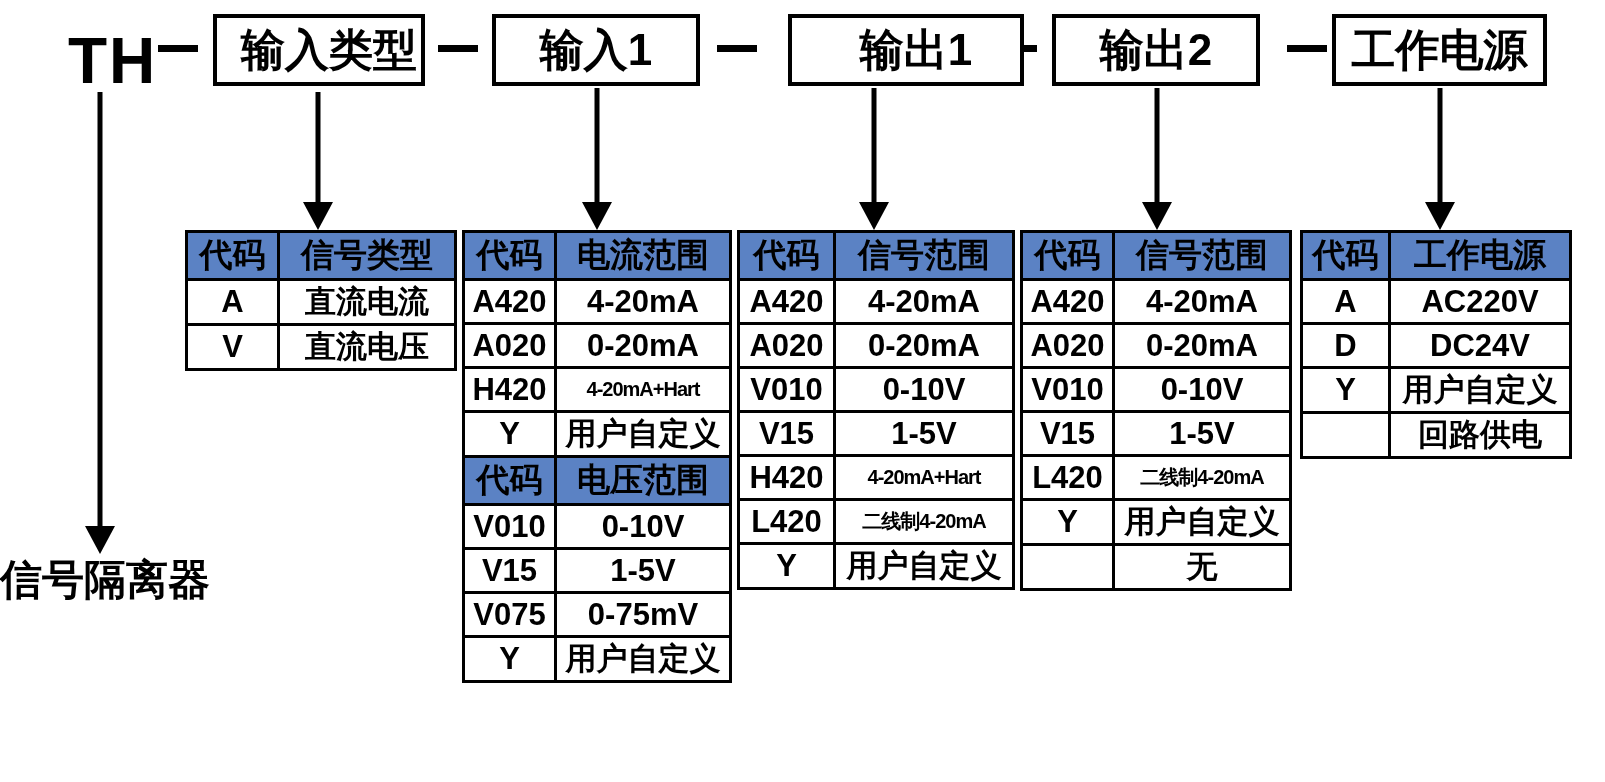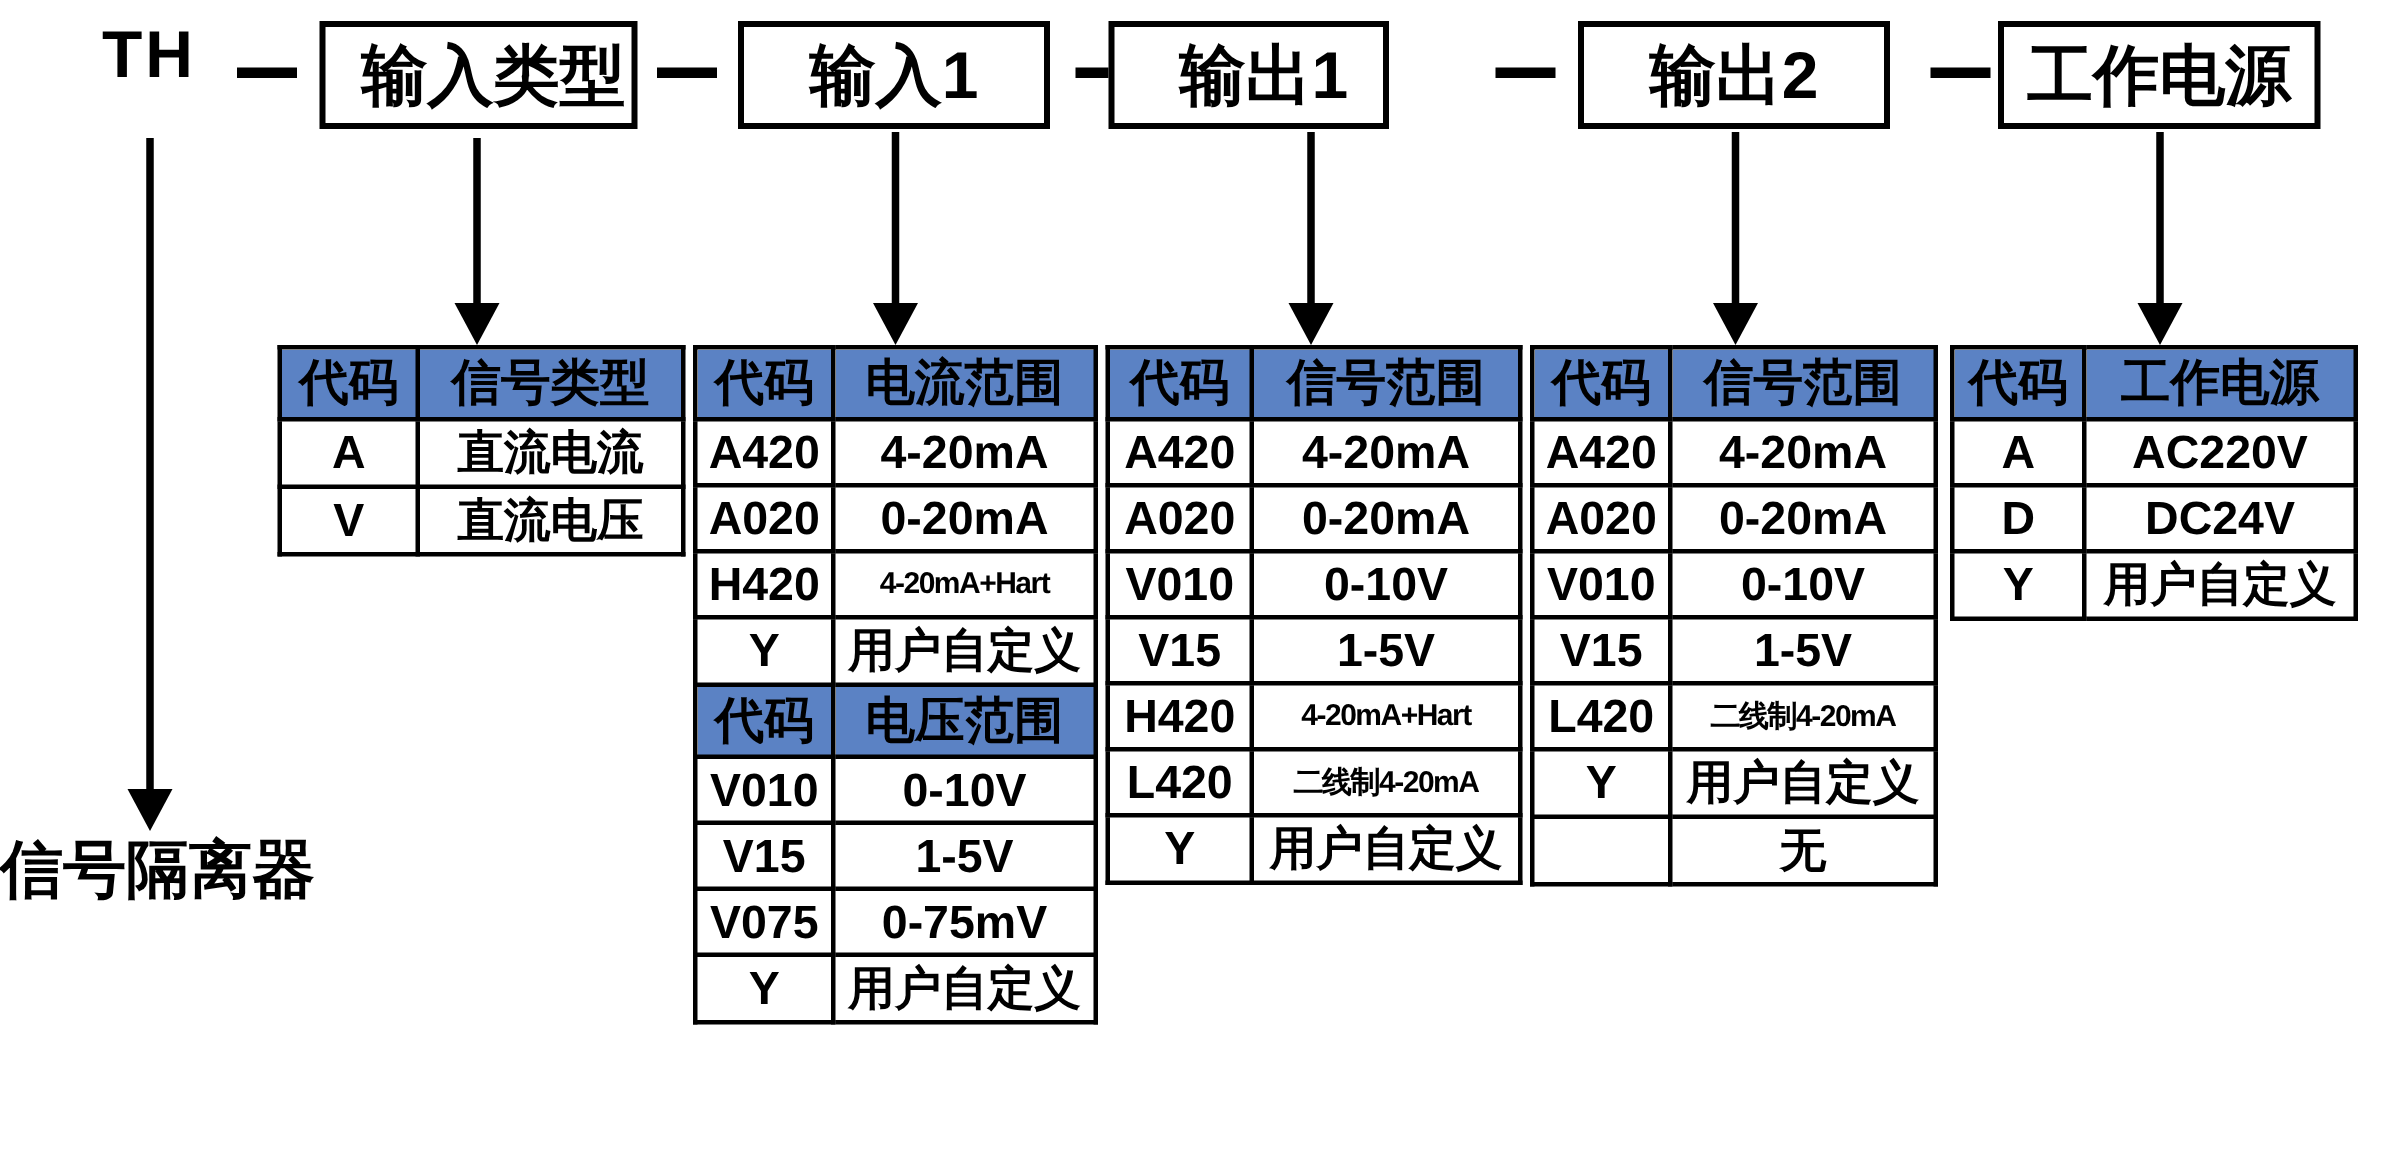--- a/index.html
+++ b/index.html
@@ -6,22 +6,22 @@
   html, body { margin: 0; padding: 0; background: #fff; }
   .diagram {
     position: relative;
     width: 1605px; height: 782px;
     background: #fff;
     font-family: "Liberation Sans", "DejaVu Sans", sans-serif;
     color: #000;
     overflow: hidden;
   }
   .th-prefix {
-    position: absolute; left: 68px; top: 12px;
-    font-size: 44px; font-weight: bold; letter-spacing: 2px;
+    position: absolute; left: 68px; top: 24px;
+    font-size: 64px; font-weight: bold; letter-spacing: 2px;
   }
   .top-box {
     position: absolute; top: 14px; height: 72px;
     border: 4px solid var(--line); background: #fff;
     display: flex; align-items: center; justify-content: center;
     font-size: 44px; font-weight: bold; box-sizing: border-box;
     white-space: nowrap;
   }
   .dash {
     position: absolute; top: 45px; width: 40px; height: 7px;
@@ -69,21 +69,21 @@
   <div class="dash" style="left:717px"></div>
   <div class="dash" style="left:997px"></div>
   <div class="dash" style="left:1287px"></div>
 
   <div class="top-box" style="left:213px; width:212px;padding-left:20px;">
     <span>输入类型</span>
   </div>
   <div class="top-box" style="left:492px; width:208px;">
     <span>输入1</span>
   </div>
-  <div class="top-box" style="left:739px; width:187px;padding-left:20px;">
+  <div class="top-box" style="left:788px; width:236px;padding-left:20px;">
     <span>输出1</span>
   </div>
   <div class="top-box" style="left:1052px; width:208px;text-align:right;">
     <span>输出2</span>
   </div>
   <div class="top-box" style="left:1332px; width:215px;">
     <span>工作电源</span>
   </div>
 
   <div class="arrow" style="left:85px;  top:92px; height:462px;"></div>
@@ -258,16 +258,20 @@
           <td>AC220V</td>
         </tr>
         <tr>
           <td>D</td>
           <td>DC24V</td>
         </tr>
         <tr>
           <td>Y</td>
           <td>用户自定义</td>
         </tr>
+        <tr>
+          <td></td>
+          <td>回路供电</td>
+        </tr>
       </tbody>
     </table>
 
 </div>
 
 </body></html>

